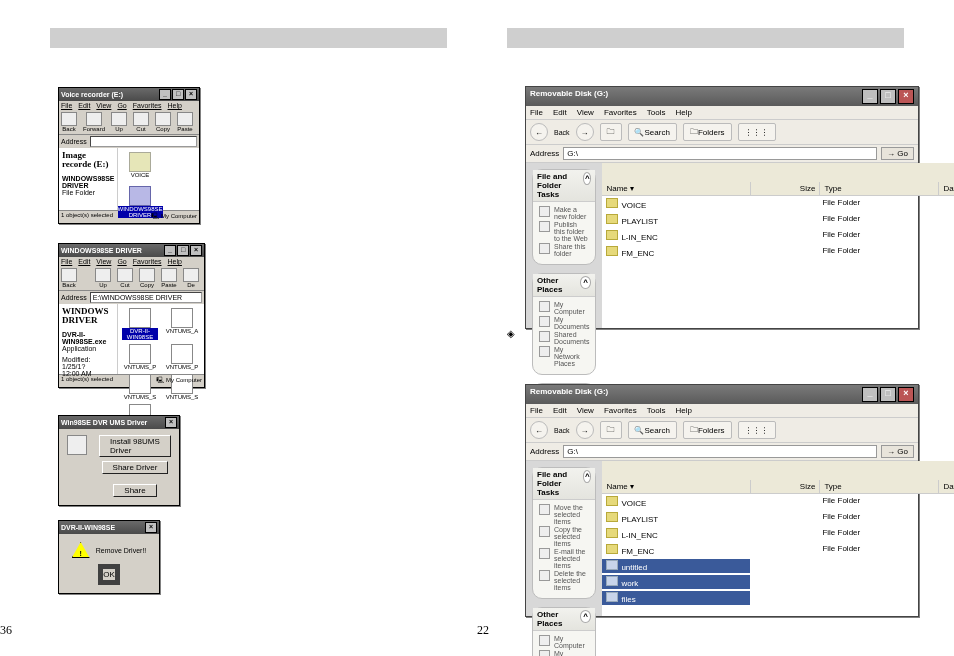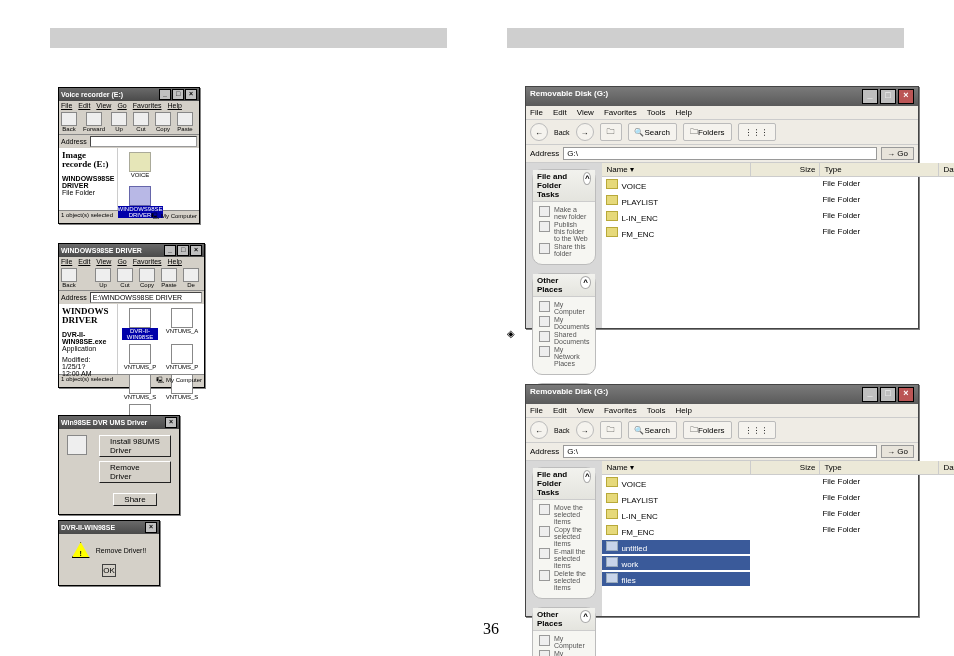--- a/index.html
+++ b/index.html
@@ -2,21 +2,21 @@
 <html><head>
 <meta charset="utf-8">
 <style>
   body { margin:0; background:#fff; font-family:"Tahoma","MS Sans Serif",sans-serif; font-size:7px; color:#000; }
   .page { width:954px; height:656px; position:relative; }
   .spread { display:flex; width:100%; height:100%; }
   .leaf  { width:50%; height:100%; position:relative; box-sizing:border-box; }
   .header-bar { position:absolute; top:28px; height:20px; background:#cfcfcf; }
   .leaf.left  .header-bar { left:50px; right:30px; }
   .leaf.right .header-bar { left:30px; right:50px; }
-  .pagenum { position:absolute; bottom:18px; width:100%; text-align:right; font-size:16px; font-family:"Times New Roman",serif;margin-left:22px; }
+  .pagenum { position:absolute; bottom:18px; width:100%; text-align:left; font-size:12px; font-family:"Times New Roman",serif; }
   .win { position:absolute; background:#c0c0c0; border:1px solid #000; box-shadow:1px 1px 0 #808080; }
   .titlebar { display:flex; align-items:center; background:linear-gradient(#6a6a6a,#4a4a4a); color:#fff; font-weight:bold; padding:1px 2px; font-size:7px; }
   .titlebar .spacer { flex:1; }
   .titlebar .tbtn { width:10px; height:9px; background:#c0c0c0; color:#000; border:1px solid #000; margin-left:1px; text-align:center; line-height:7px; font-size:7px; }
   .menu { background:#d4d0c8; padding:1px 2px; font-size:7px; }
   .menu span { margin-right:6px; text-decoration:underline; text-decoration-color:#000; }
   .toolbar { background:#d4d0c8; border-bottom:1px solid #888; padding:2px; display:flex; gap:6px; }
   .tbutton { display:flex; flex-direction:column; align-items:center; font-size:6px; }
   .tbutton .ic { width:14px; height:12px; background:#eee; border:1px solid #888; }
   .addr { background:#d4d0c8; padding:1px 2px; display:flex; align-items:center; font-size:7px; gap:3px; }
@@ -46,21 +46,21 @@
   .xpbody { display:flex; background:#fff; height:var(--h); }
   .xptasks { width:110px; background:#d8d8d8; padding:6px; display:flex; flex-direction:column; gap:8px; }
   .xpcard { background:#f6f6f2; border:1px solid #bcbcbc; border-radius:10px; font-size:7px; }
   .xpcard .hd { display:flex; background:linear-gradient(#f2f2ee,#e4e4de); padding:2px 4px; font-weight:bold; font-size:8px; border-bottom:1px solid #ccc; }
   .xpcard .hd .ch { margin-left:auto; width:11px; height:11px; border:1px solid #aaa; border-radius:50%; text-align:center; line-height:9px; font-size:8px; background:#fff; }
   .xpcard .bd { padding:3px 6px 6px 6px; }
   .xpcard .ln { display:flex; gap:4px; align-items:flex-start; margin:1px 0; color:#555; }
   .xpcard .ln .ic { width:9px; height:9px; border:1px solid #999; background:#eee; flex-shrink:0; }
   .xplist { flex:1; position:relative; }
   .xphdr { display:flex; background:#ece9d8; font-size:8px; border-bottom:1px solid #ccc; }
-  .xphdr .col { border-right:1px solid #ccc; padding:2px 4px; }
+  .xphdr .col { border-right:1px solid #ccc; padding:2px 4px;margin-top:19px; }
   .xprow { display:flex; font-size:8px; padding:1px 0; }
   .xprow .col { padding:1px 4px; }
   .xprow .ic { width:10px; height:8px; background:#e6d97a; border:1px solid #b8a93a; margin-right:3px; display:inline-block; }
   .xprow.sel { color:#fff; }
   .xprow.sel .col:first-child { background:#3a5a9a; }
   .xprow.sel .col:first-child .ic { background:#c8d4ea; border-color:#9ab; }
   .xprow.img .ic { background:#fff; border:1px solid #888; }
   .c-name { width:140px; }
   .c-size { width:60px; text-align:right; }
   .c-type { width:110px; }
@@ -231,38 +231,38 @@
   <div class="win" style="left:58px; top:415px; width:120px;">
     <div class="titlebar">
       <span>Win98SE DVR UMS Driver</span>
       <span class="spacer"></span>
       <span class="tbtn">×</span>
     </div>
     <div style="background:#d4d0c8;padding:6px 8px 8px 8px;display:flex;gap:12px;">
       <div style="width:18px;height:18px;border:1px solid #888;background:#eee;"></div>
       <div style="flex:1;display:flex;flex-direction:column;gap:4px;align-items:center;">
         <span class="btn9">Install 98UMS Driver</span>
-        <span class="btn9">Remove Driver</span>
+        <span class="btn9">Share Driver</span>
         <span class="btn9" style="margin-top:6px">Share</span>
       </div>
     </div>
   </div>
 
   <div class="win" style="left:58px; top:520px; width:100px;">
     <div class="titlebar">
       <span>DVR-II-WIN98SE</span>
       <span class="spacer"></span>
       <span class="tbtn">×</span>
     </div>
     <div style="background:#d4d0c8;padding:8px;display:flex;flex-direction:column;align-items:center;gap:6px;">
       <div style="display:flex;gap:6px;align-items:center;">
         <span style="width:16px;height:14px;background:#ff0;border:1px solid #000;clip-path:polygon(50% 0,100% 100%,0 100%);display:flex;justify-content:center;align-items:flex-end;font-weight:bold;">!</span>
         <span>Remove Driver!!</span>
       </div>
-      <span class="btn9" style="padding:1px 0;border:1px solid #404040;">OK</span>
+      <span class="btn9" style="padding:1px 0;border:5px solid #404040;">OK</span>
     </div>
   </div>
 
   <div class="pagenum">36</div>
 </div>
 
 <div class="leaf right">
   <div class="header-bar"></div>
 
   <div class="win" style="left:48px; top:86px; width:392px; border-color:#444;">

